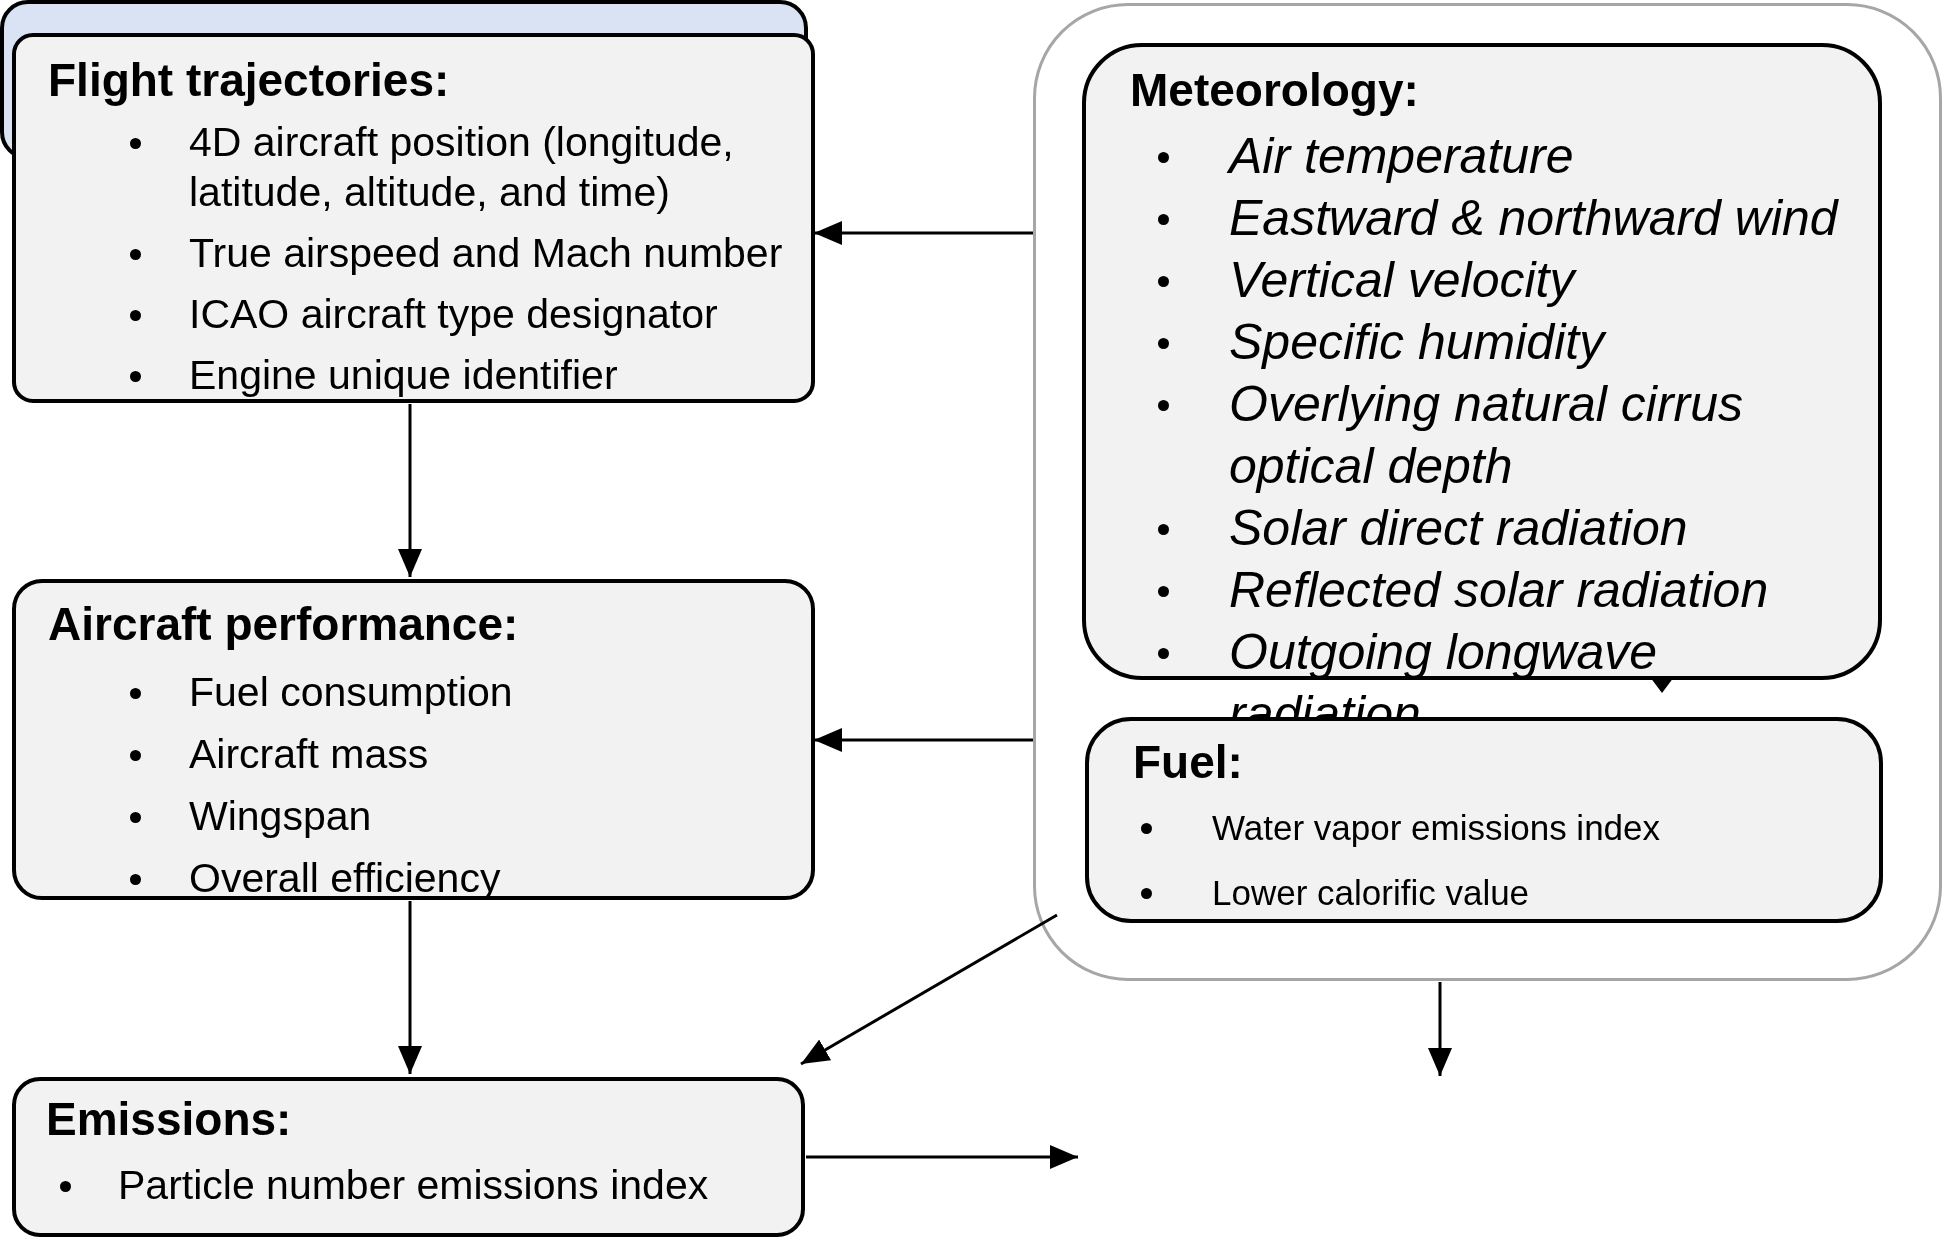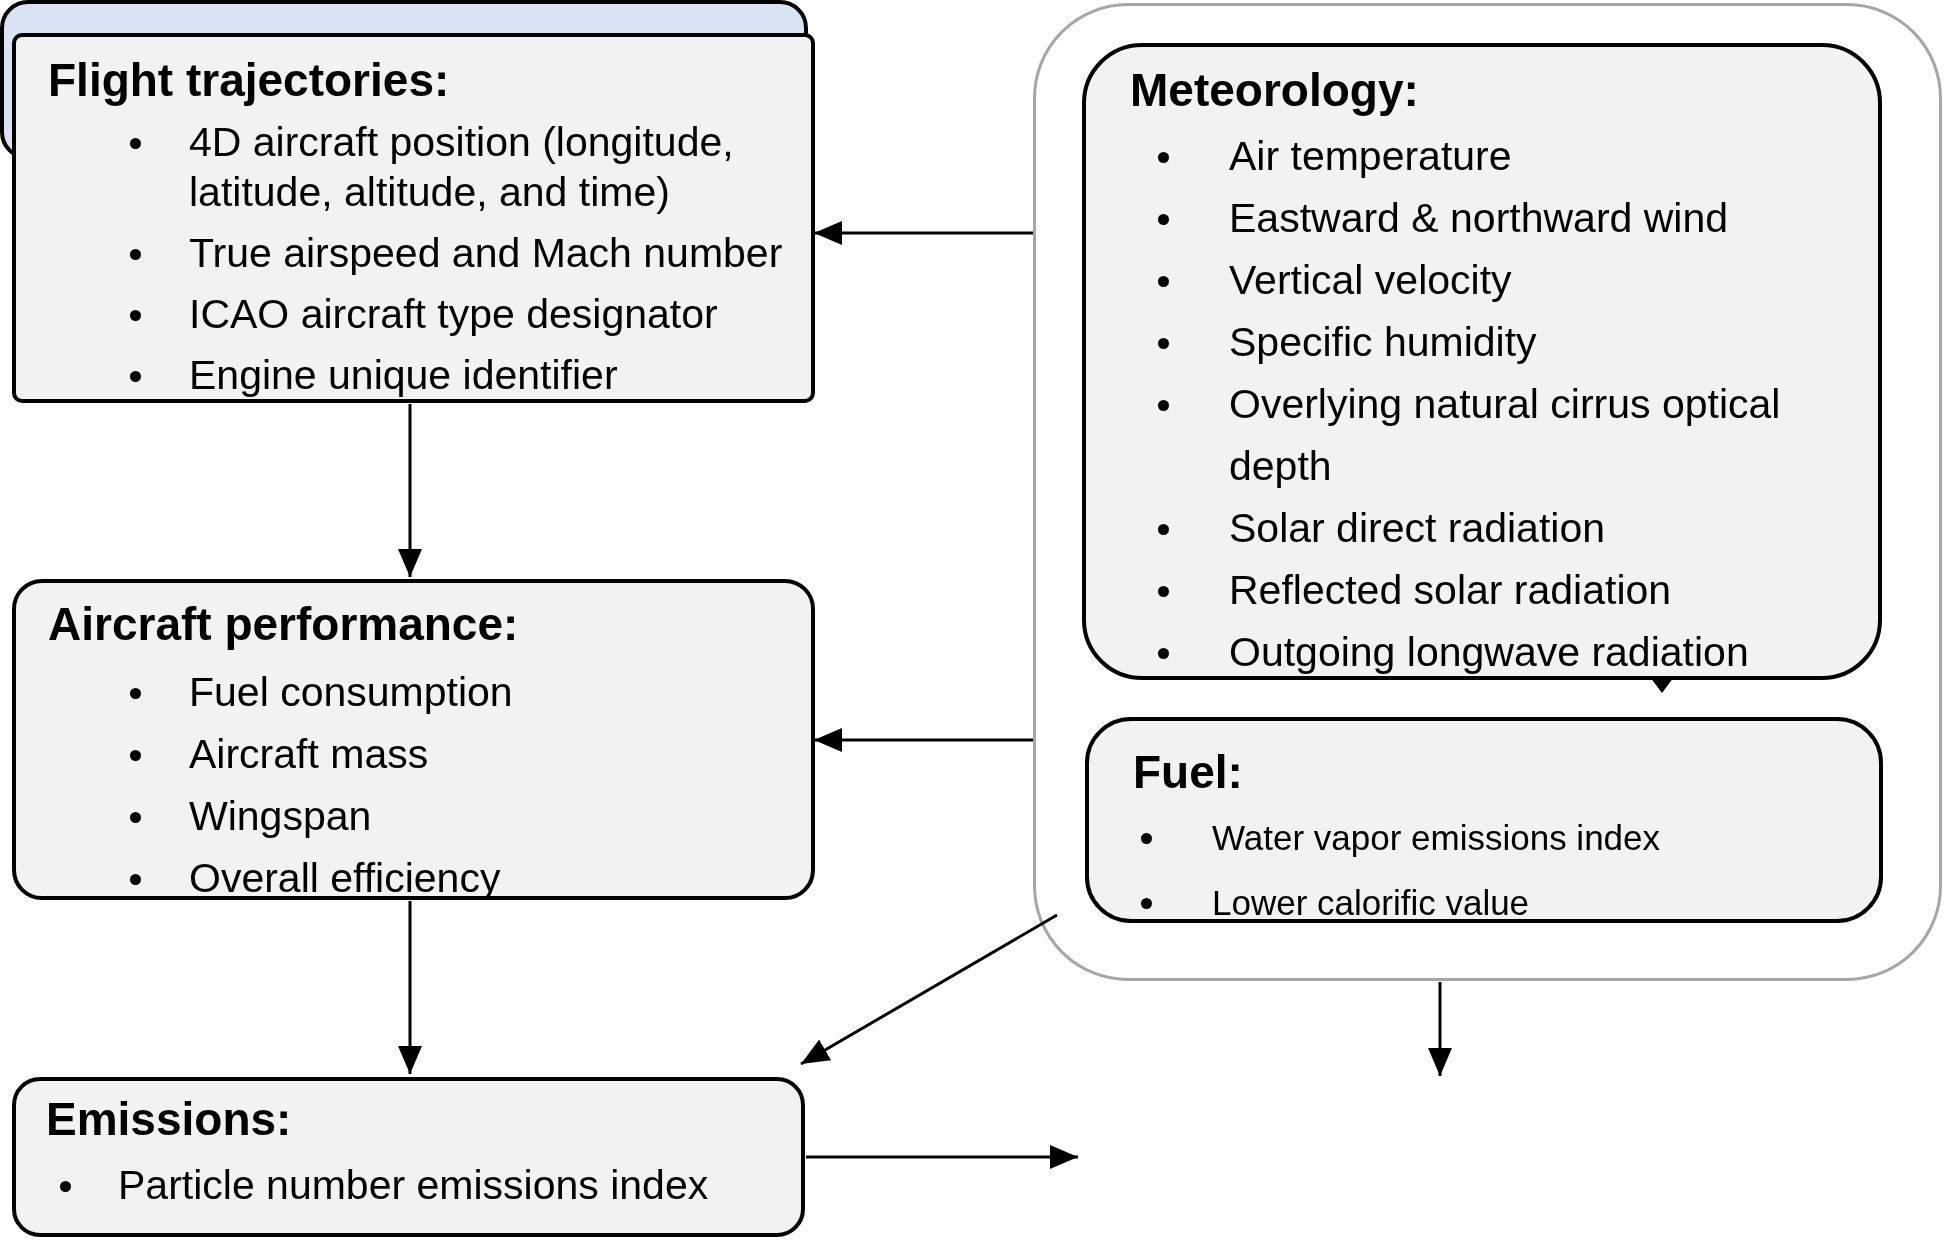--- a/index.html
+++ b/index.html
@@ -12,21 +12,21 @@
   }
   .panel-title{font-weight:700;font-size:46px;line-height:54px;}
   ul.bullets{list-style:none;margin:0;padding:0;}
   ul.bullets li{display:flex;align-items:flex-start;}
   .dot{
     flex:0 0 auto;width:11px;height:11px;border-radius:50%;background:#000;
   }
   .li-text{flex:1 1 auto;}
 
   
-  #box-flight{left:12px;top:33px;width:803px;height:370px;border-radius:10px;padding:16px 22px 0 32px;}
+  #box-flight{left:12px;top:33px;width:803px;height:370px;border-radius:21px;padding:16px 22px 0 32px;}
   #box-flight ul{margin-top:10px;padding-left:82px;}
   #box-flight li{font-size:41px;line-height:50px;margin-bottom:11px;}
   #box-flight .dot{margin-top:21px;margin-right:48px;}
   #box-flight .li-text{max-width:612px;}
 
   
   #box-performance{left:12px;top:579px;width:803px;height:321px;border-radius:30px;padding:14px 22px 8px 32px;}
   #box-performance ul{margin-top:10px;padding-left:82px;}
   #box-performance li{font-size:41px;line-height:62px;}
   #box-performance .dot{margin-top:27px;margin-right:48px;}
@@ -40,26 +40,26 @@
 
   
   #inputs-container{
     position:absolute;left:1033px;top:3px;width:909px;height:978px;
     border:3px solid #a6a6a6;border-radius:95px;background:#ffffff;box-sizing:border-box;
   }
 
   
   #box-meteorology{left:1082px;top:43px;width:800px;height:637px;border-radius:60px;padding:16px 24px 0 44px;}
   #box-meteorology ul{margin-top:8px;padding-left:28px;}
-  #box-meteorology li{font-size:41px;line-height:62px;}
+  #box-meteorology li{font-size:50px;line-height:62px;font-style:italic;}
   #box-meteorology .dot{margin-top:27px;margin-right:60px;}
   #box-meteorology .li-text{max-width:625px;}
 
   
-  #box-fuel{left:1085px;top:717px;width:798px;height:206px;border-radius:46px;padding:24px 24px 0 44px;}
+  #box-fuel{left:1085px;top:717px;width:798px;height:206px;border-radius:46px;padding:14px 24px 0 44px;}
   #box-fuel ul{margin-top:6px;padding-left:8px;}
   #box-fuel li{font-size:35px;line-height:65px;}
   #box-fuel .dot{margin-top:28px;margin-right:60px;}
 
   
   #box-cocip{
     left:1082px;top:1080px;width:800px;height:152px;border-radius:28px;
     background:#dae3f3;border:4px solid #000;
     display:flex;flex-direction:column;justify-content:center;align-items:center;
     text-align:center;

